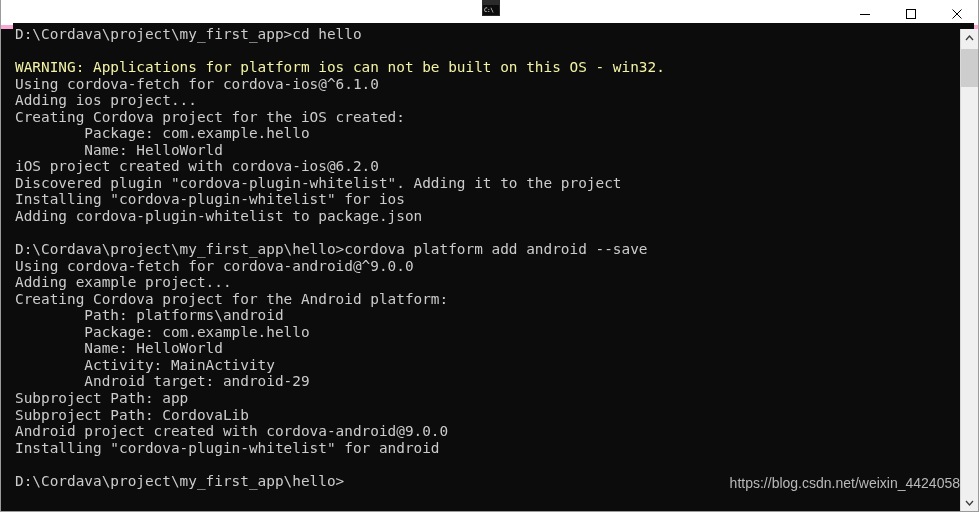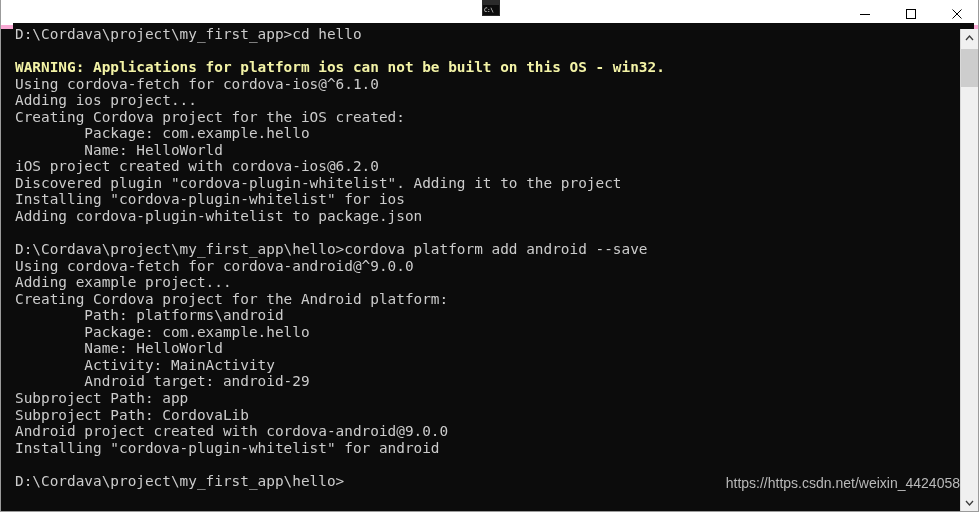--- a/index.html
+++ b/index.html
@@ -106,21 +106,21 @@
   }
   .term-line {
     font-family: "DejaVu Sans Mono", monospace;
     font-size: 14.4px;
     line-height: 16.55px;
     height: 16.55px;
     color: #cccccc;
     white-space: pre;
     letter-spacing: 0px;
   }
-  .term-line.warn { color: #f3f3a6; font-weight: bold; }
+  .term-line.warn { color: #f3f3a6; }
   .term-line.blank { color: transparent; }
 
   
   .watermark {
     position: absolute;
     right: 18px;
     bottom: 20px;
     font-family: "Liberation Sans", sans-serif;
     font-size: 14px;
     color: #b9b9b9;
@@ -216,21 +216,21 @@
       <div class="term-line">        Activity: MainActivity</div>
       <div class="term-line">        Android target: android-29</div>
       <div class="term-line">Subproject Path: app</div>
       <div class="term-line">Subproject Path: CordovaLib</div>
       <div class="term-line">Android project created with cordova-android@9.0.0</div>
       <div class="term-line">Installing "cordova-plugin-whitelist" for android</div>
       <div class="term-line blank"> </div>
       <div class="term-line"><span>D:\Cordava\project\my_first_app\hello&gt;</span></div>
     </div>
 
-  <div class="watermark">https://https.csdn.net/weixin_4424058</div>
+  <div class="watermark">https://blog.csdn.net/weixin_4424058</div>
 
   <div class="scrollbar">
     <div class="sb-arrow up">
       <svg width="9" height="6" viewBox="0 0 9 6" aria-hidden="true">
         <polyline points="1,5 4.5,1 8,5" fill="none" stroke="#3c3c3c" stroke-width="1.3"></polyline>
       </svg>
     </div>
     <div class="sb-thumb"></div>
     <div class="sb-arrow down">
       <svg width="9" height="6" viewBox="0 0 9 6" aria-hidden="true">

